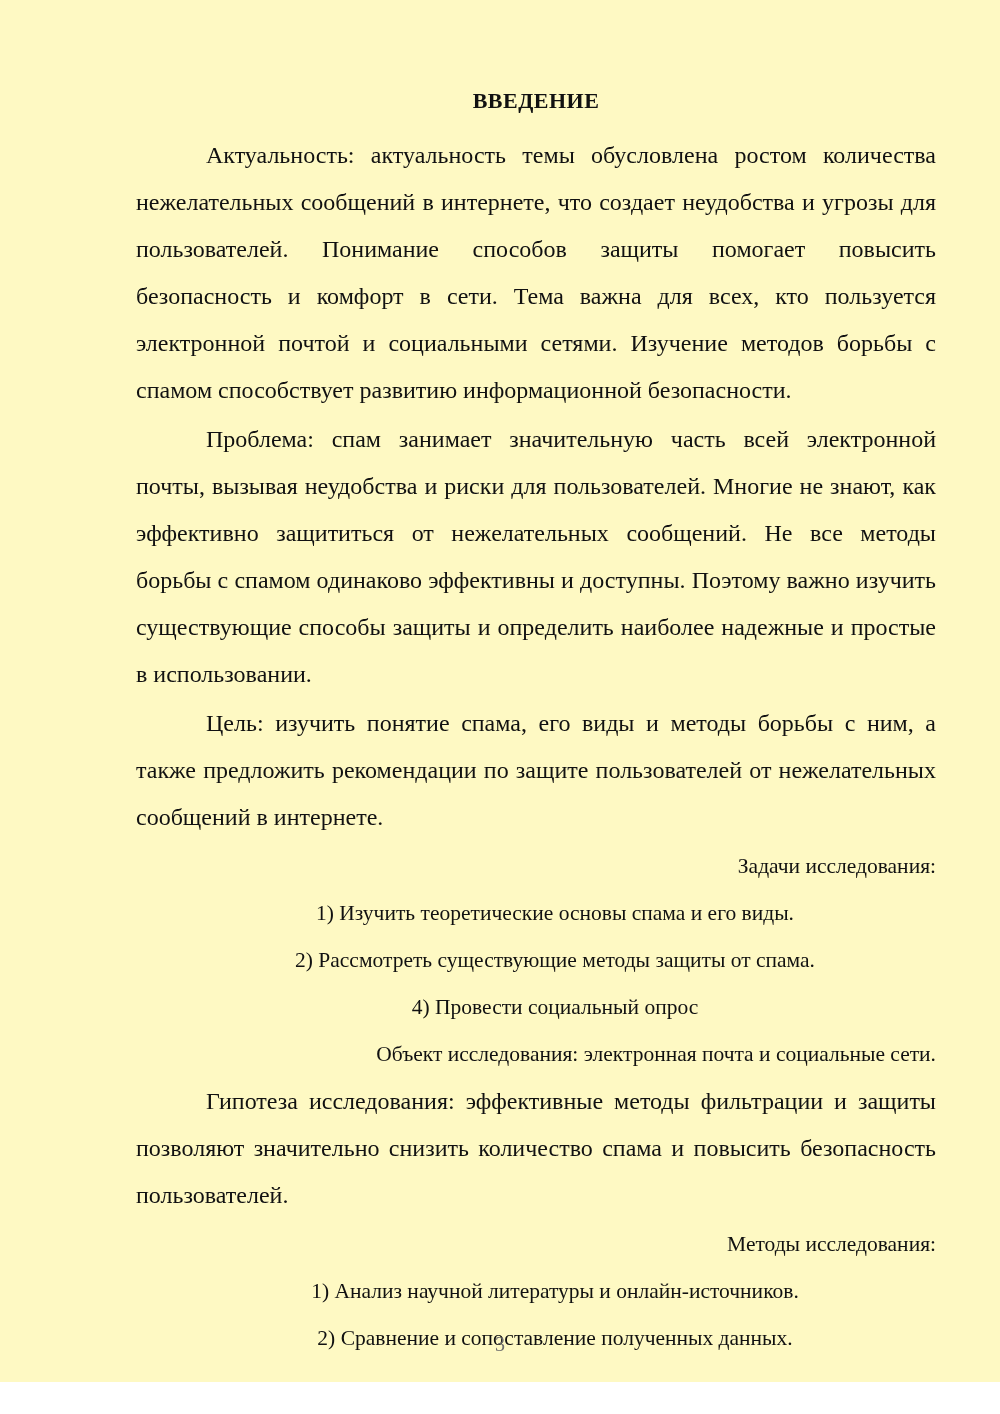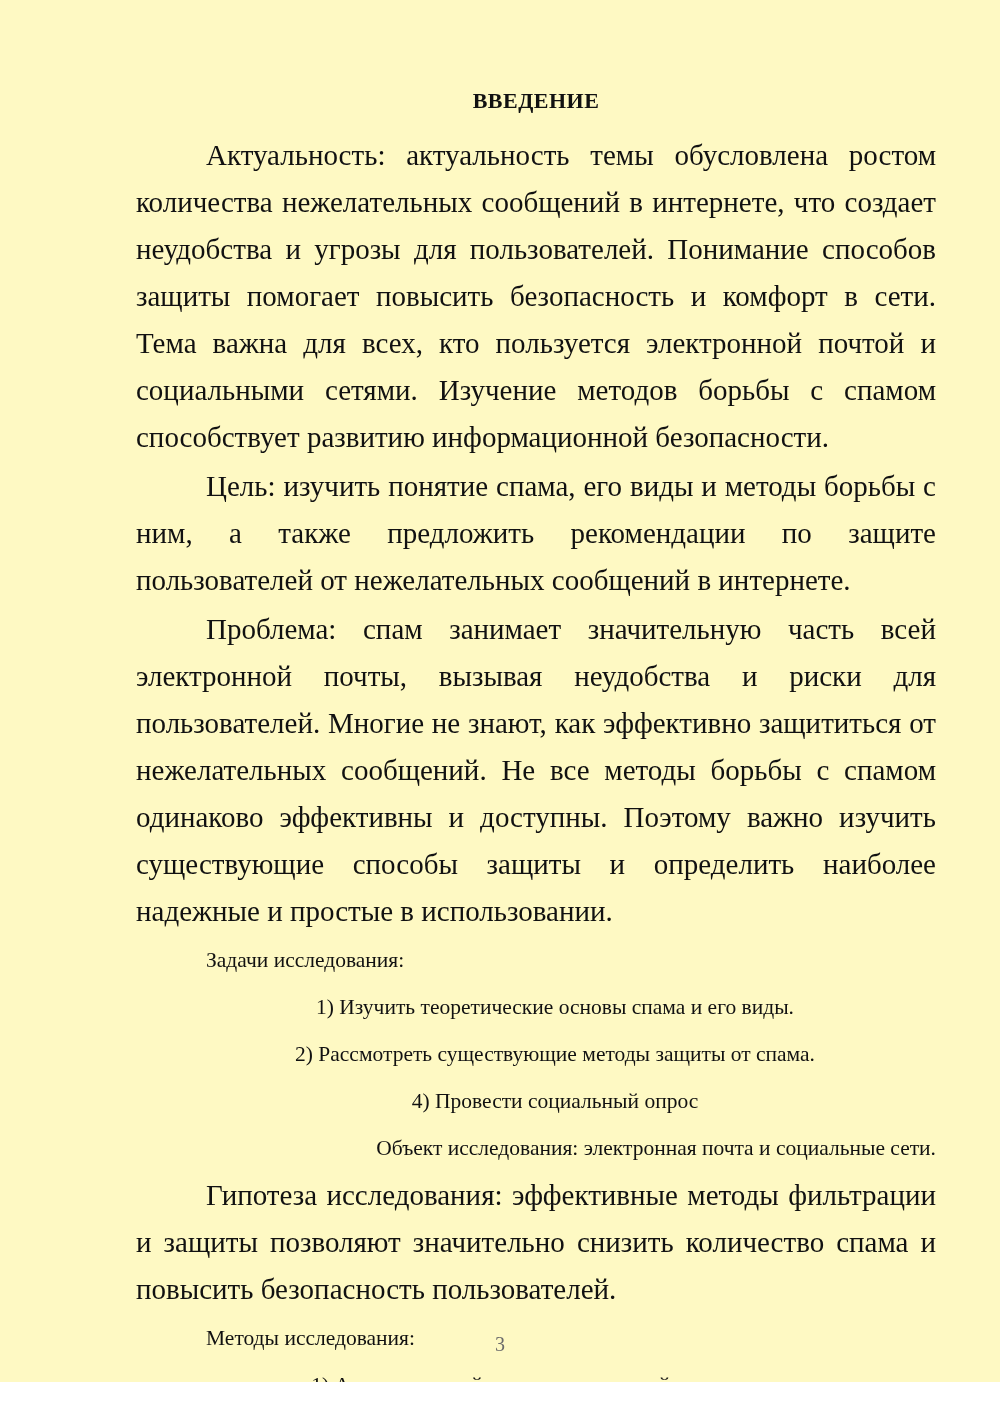--- a/index.html
+++ b/index.html
@@ -27,35 +27,35 @@
   }
   .doc-title {
     font-size: 22px;
     font-weight: bold;
     text-align: center;
     letter-spacing: 0.5px;
     margin: 0 0 18px 0;
     line-height: 1.2;
   }
   .para {
-    font-size: 29px;
+    font-size: 24px;
     line-height: 47px;
     text-align: justify;
     text-justify: inter-word;
     text-indent: 70px;
     margin: 0 0 2px 0;
     hyphens: none;
   }
   .para:last-child {
     margin-bottom: 0;
   }
   .lead-line {
     font-size: 21.5px;
     line-height: 47px;
-    text-align: left;
+    text-align: right;
     text-indent: 70px;
     margin: 0;
   }
   .list {
     list-style: none;
     margin: 0;
     padding: 0;
   }
   .list-item {
     font-size: 21.5px;
@@ -86,23 +86,23 @@
 <body>
 
 <div class="page">
 
   <div class="content">
 
     <h1 class="doc-title">ВВЕДЕНИЕ</h1>
 
     <p class="para">Актуальность: актуальность темы обусловлена ростом количества нежелательных сообщений в интернете, что создает неудобства и угрозы для пользователей. Понимание способов защиты помогает повысить безопасность и комфорт в сети. Тема важна для всех, кто пользуется электронной почтой и социальными сетями. Изучение методов борьбы с спамом способствует развитию информационной безопасности.</p>
 
+    <p class="para">Проблема: спам занимает значительную часть всей электронной почты, вызывая неудобства и риски для пользователей. Многие не знают, как эффективно защититься от нежелательных сообщений. Не все методы борьбы с спамом одинаково эффективны и доступны. Поэтому важно изучить существующие способы защиты и определить наиболее надежные и простые в использовании.</p>
+
     <p class="para">Цель: изучить понятие спама, его виды и методы борьбы с ним, а также предложить рекомендации по защите пользователей от нежелательных сообщений в интернете.</p>
-
-    <p class="para">Проблема: спам занимает значительную часть всей электронной почты, вызывая неудобства и риски для пользователей. Многие не знают, как эффективно защититься от нежелательных сообщений. Не все методы борьбы с спамом одинаково эффективны и доступны. Поэтому важно изучить существующие способы защиты и определить наиболее надежные и простые в использовании.</p>
 
     <p class="lead-line">Задачи исследования:</p>
 
     <ol class="list">
       <li class="list-item">1) Изучить теоретические основы спама и его виды.</li>
       <li class="list-item">2) Рассмотреть существующие методы защиты от спама.</li>
       <li class="list-item">4) Провести социальный опрос</li>
     </ol>
 
     <p class="block-line">Объект исследования: электронная почта и социальные сети.</p>

